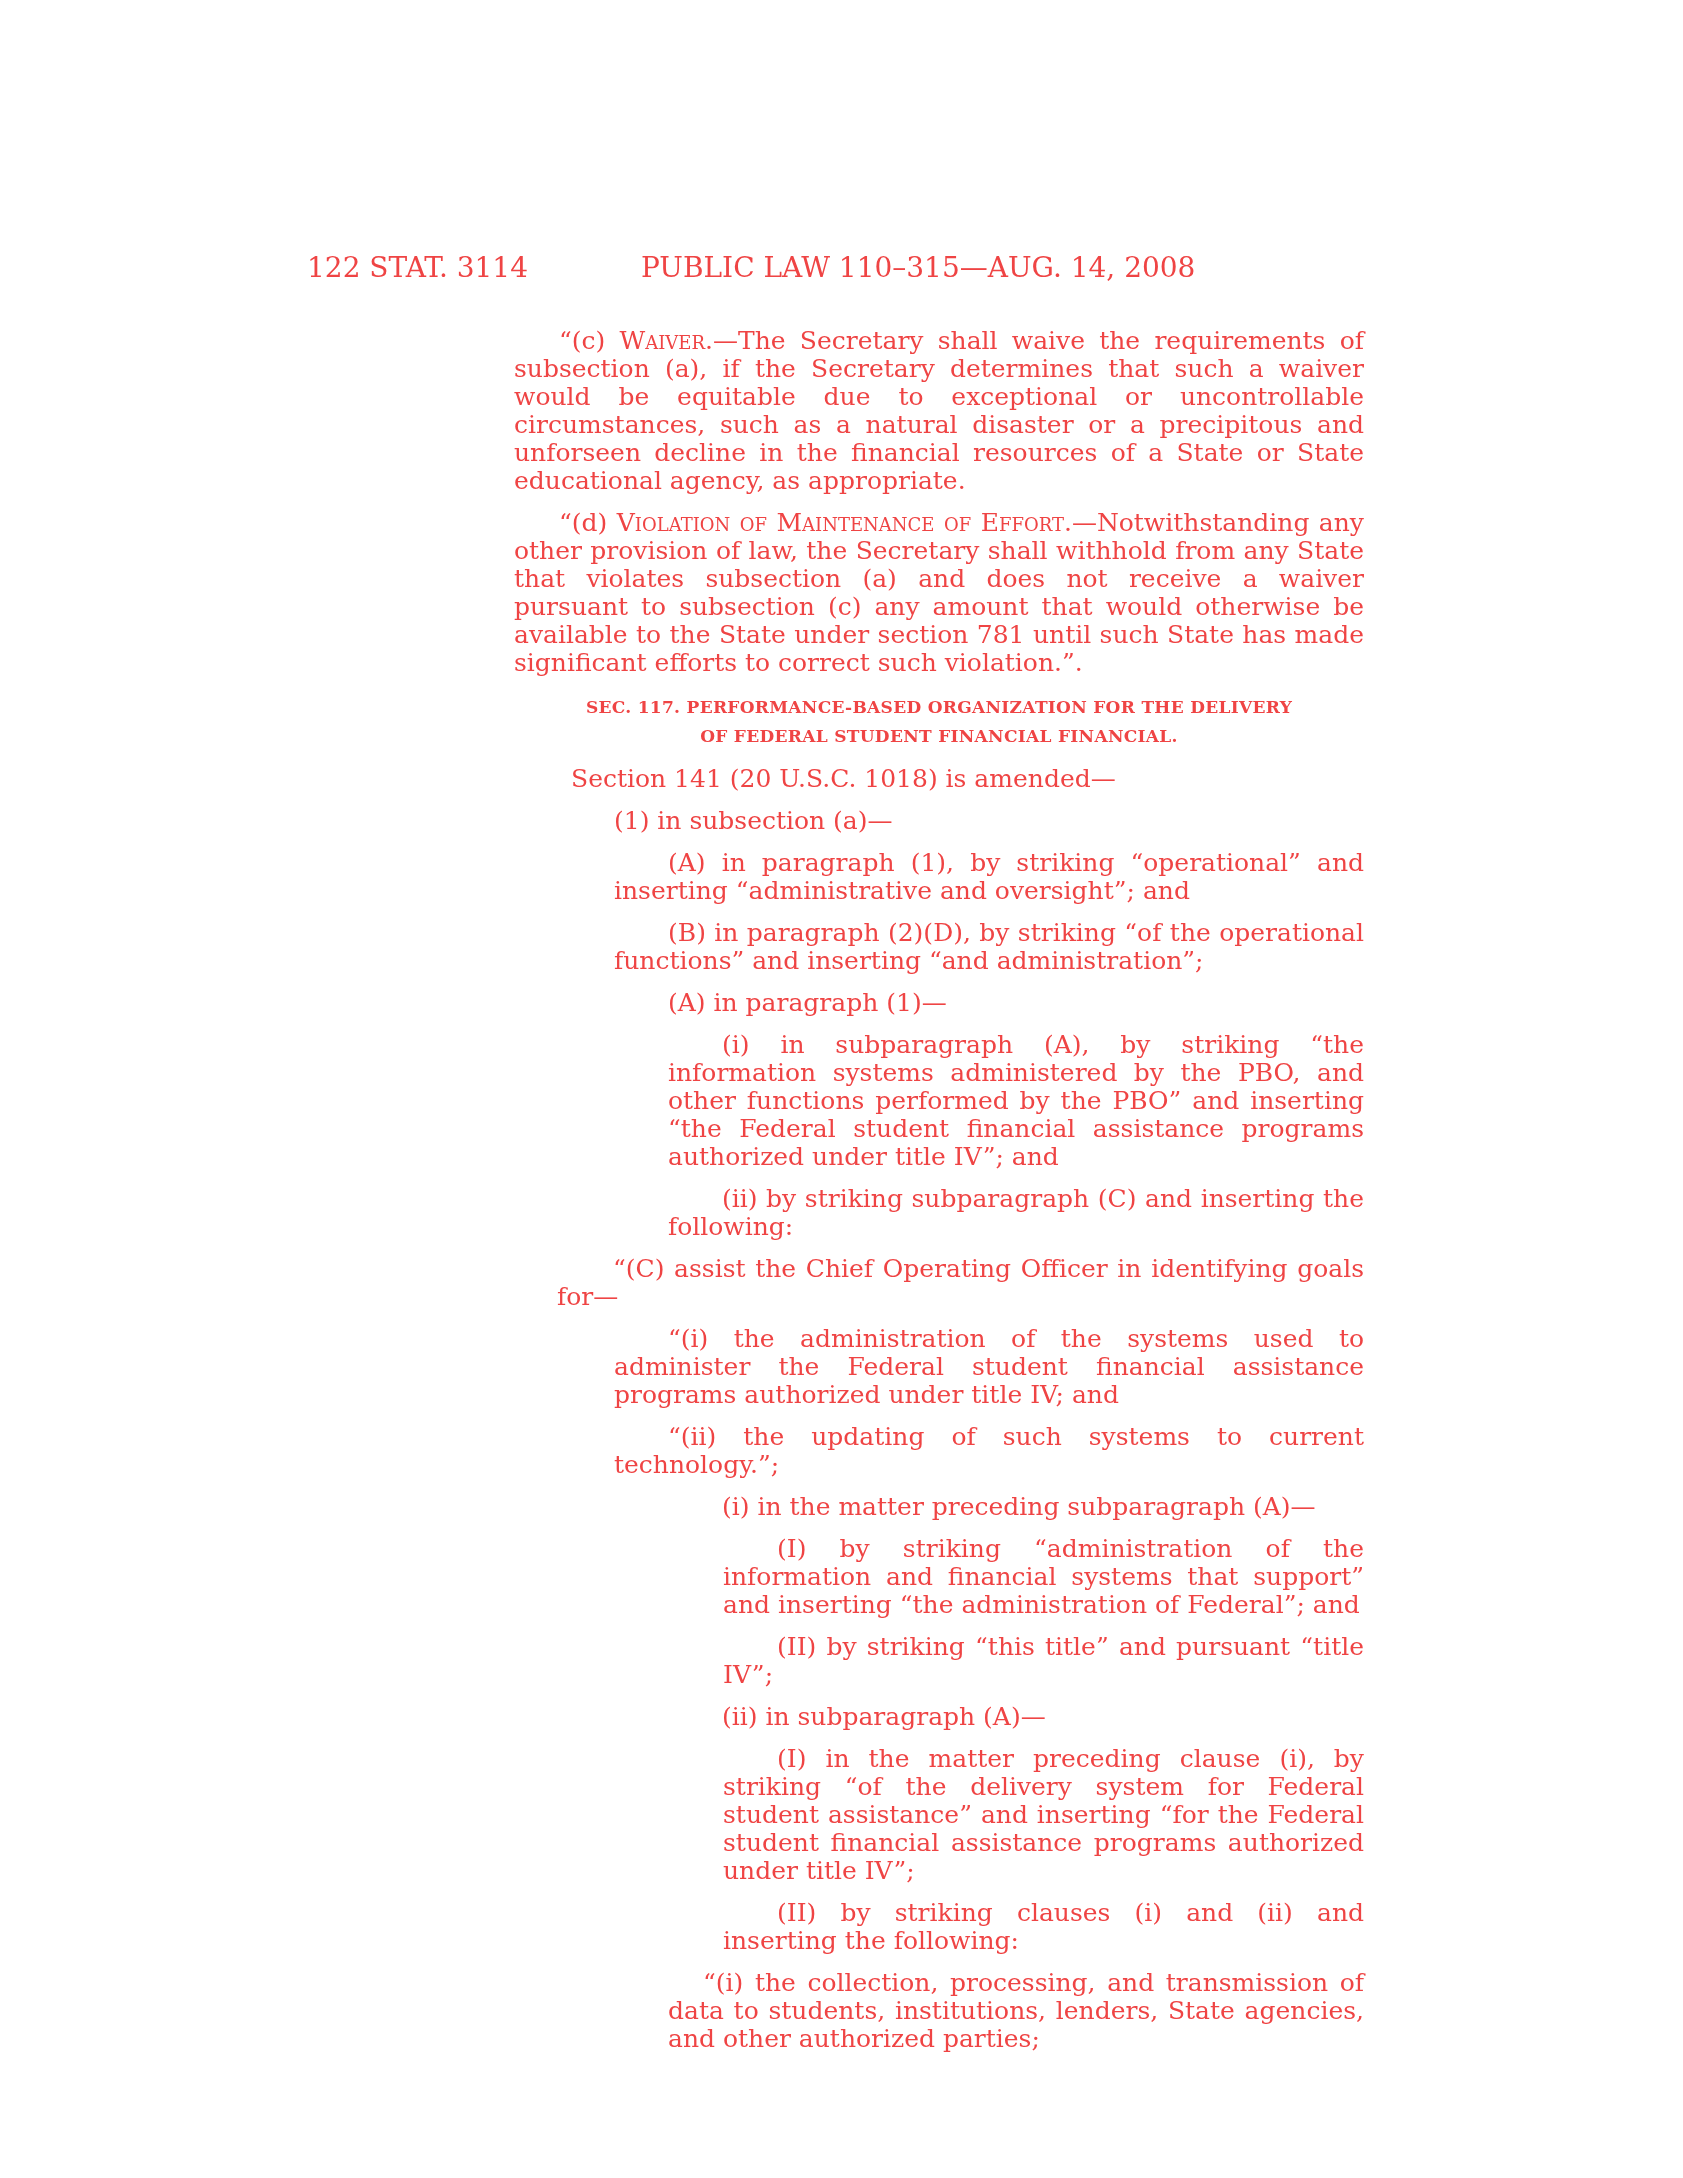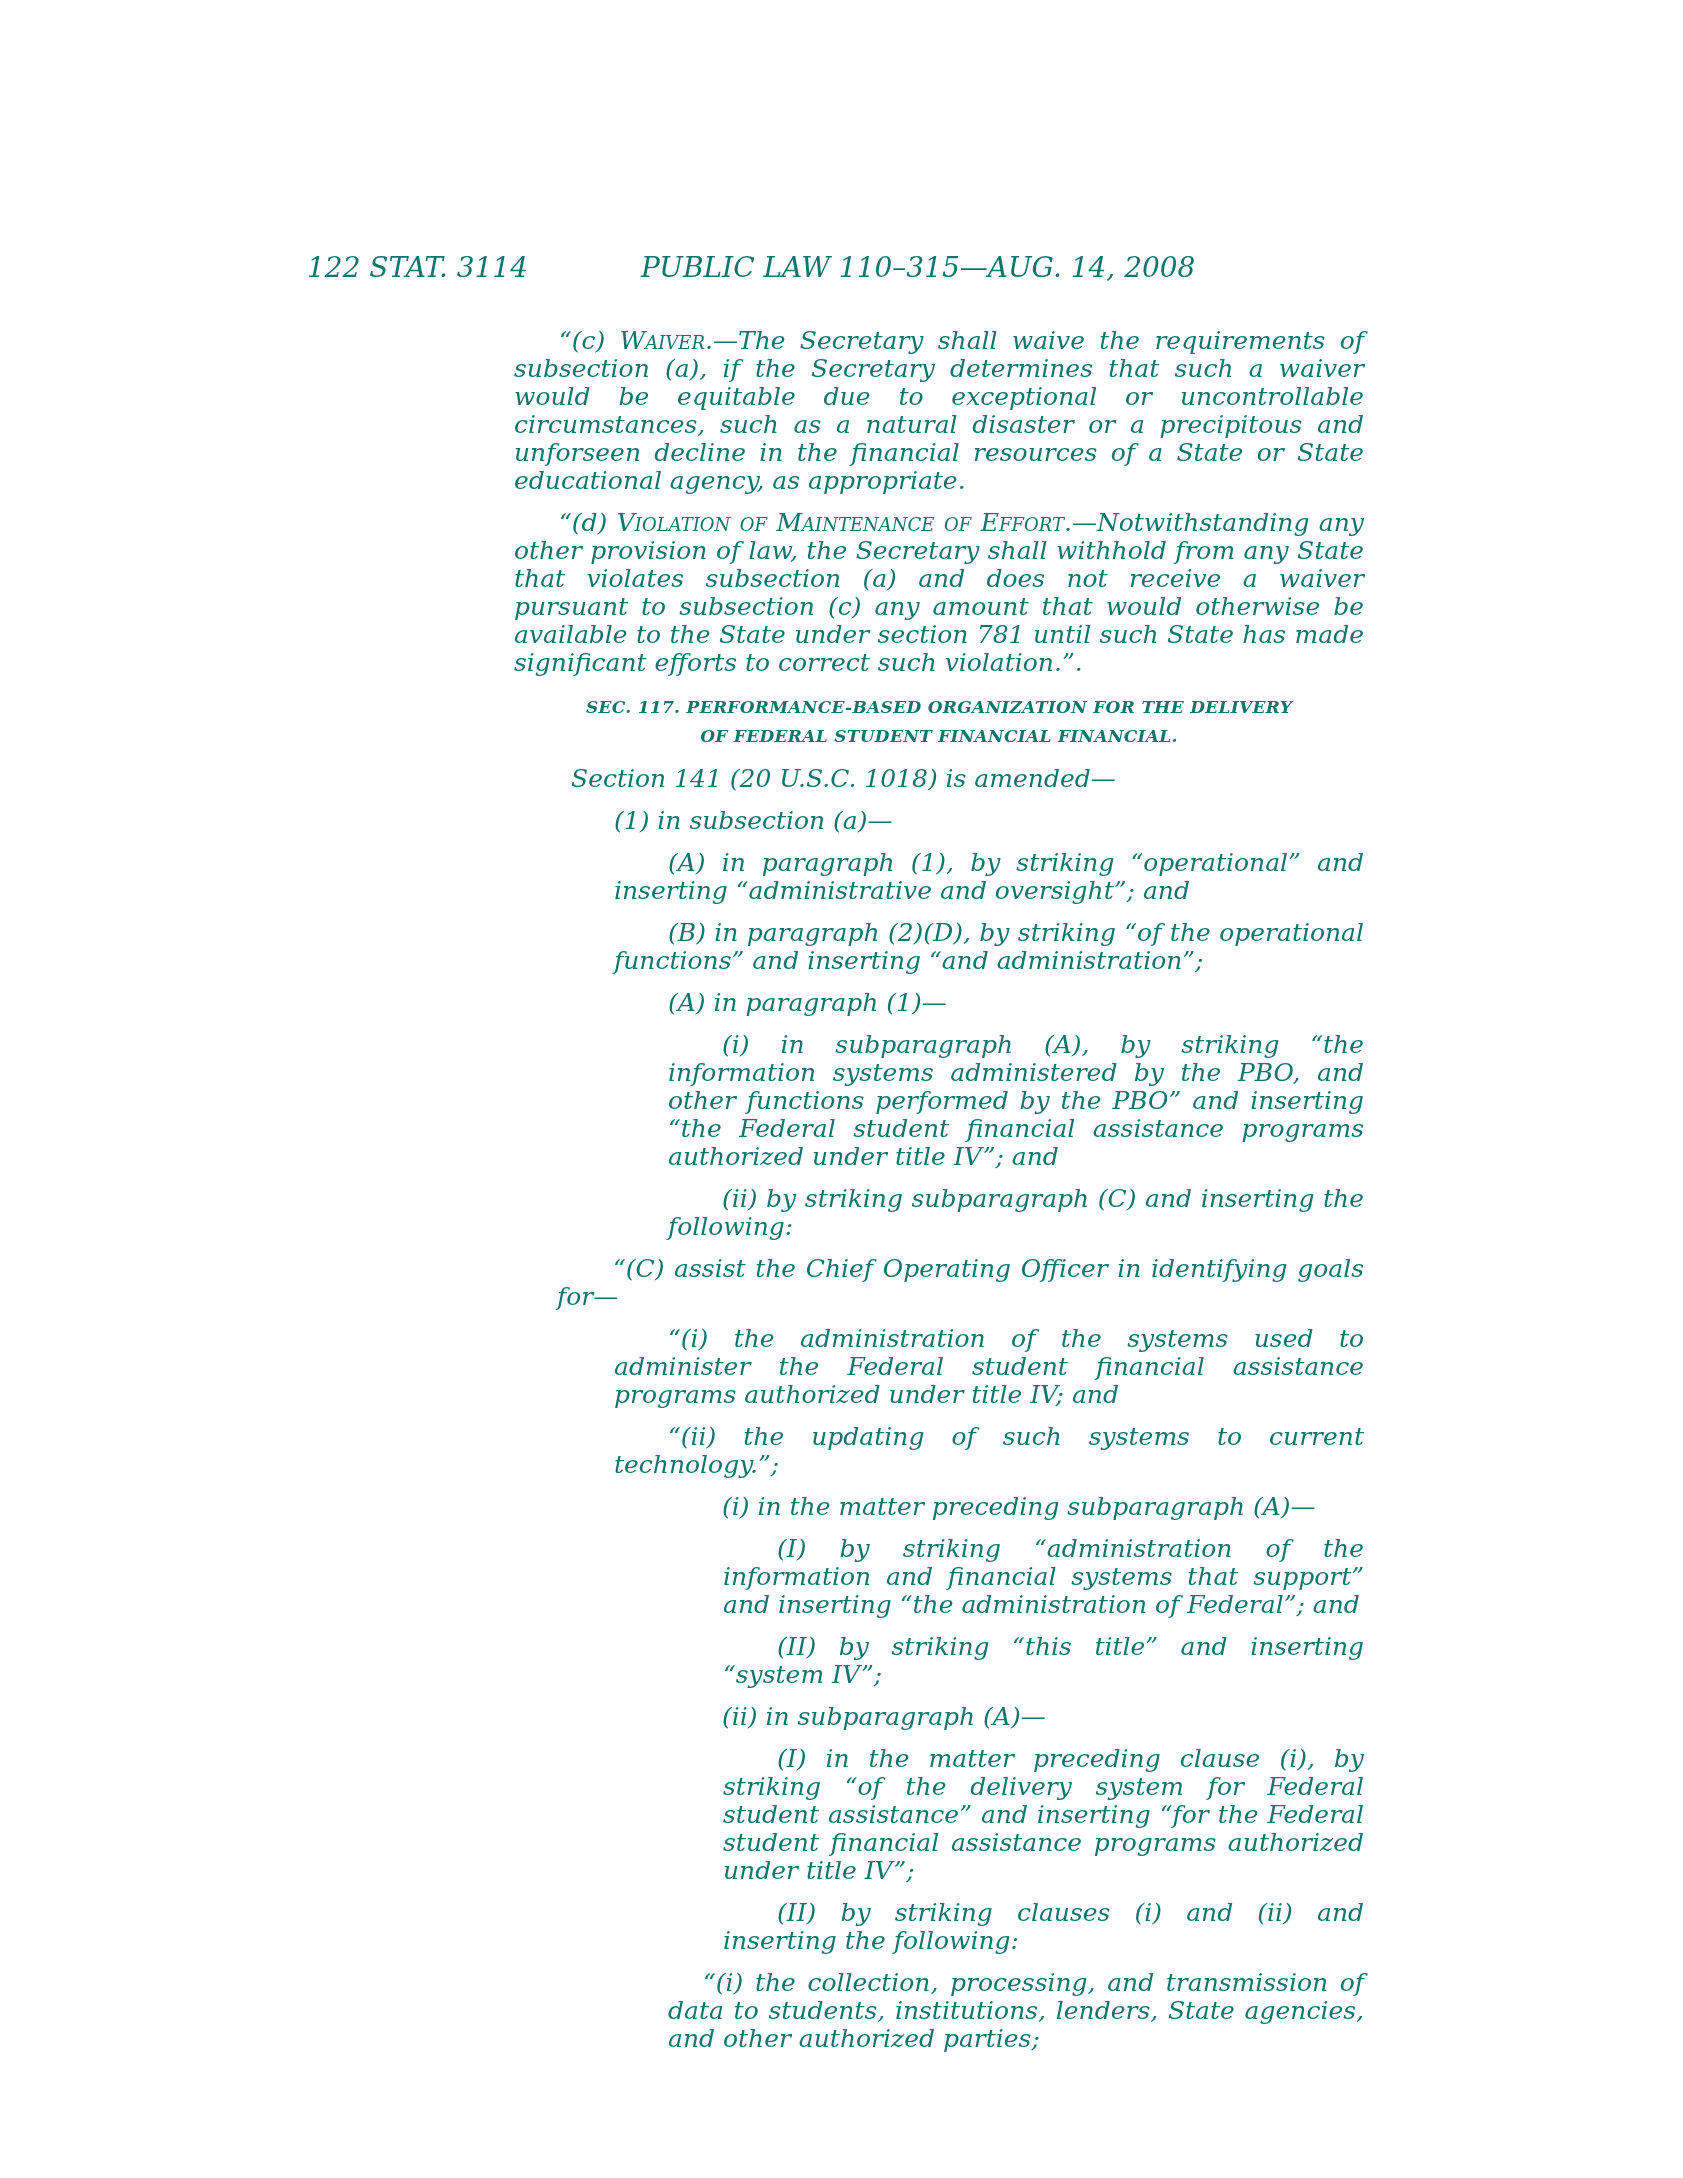--- a/index.html
+++ b/index.html
@@ -1,24 +1,23 @@
 <!DOCTYPE html>
 <html><head>
 <meta charset="utf-8">
 <style>
   html, body { margin: 0; padding: 0; background: #ffffff; }
   .page {
     position: relative;
     width: 1683px;
     height: 2178px;
     background: #ffffff;
-    color: #0f766e;
+    color: #ef4444;
     font-family: "DejaVu Serif", "Liberation Serif", serif;
     overflow: hidden;
-    font-style: italic;
   }
   .runhead {
     position: absolute;
     top: 251px;
     left: 0;
     width: 1683px;
     height: 34px;
     font-size: 28px;
     line-height: 34px;
     white-space: nowrap;
@@ -92,21 +91,21 @@
     <p class="l2">(A) in paragraph (1), by striking “operational” and inserting “administrative and oversight”; and</p>
     <p class="l2">(B) in paragraph (2)(D), by striking “of the operational functions” and inserting “and administration”;</p>
     <p class="l2">(A) in paragraph (1)—</p>
     <p class="l3">(i) in subparagraph (A), by striking “the information systems administered by the PBO, and other functions performed by the PBO” and inserting “the Federal student financial assistance programs authorized under title IV”; and</p>
     <p class="l3">(ii) by striking subparagraph (C) and inserting the following:</p>
     <p class="q1">“(C) assist the Chief Operating Officer in identifying goals for—</p>
     <p class="q2">“(i) the administration of the systems used to administer the Federal student financial assistance programs authorized under title IV; and</p>
     <p class="q2">“(ii) the updating of such systems to current technology.”;</p>
     <p class="l3">(i) in the matter preceding subparagraph (A)—</p>
     <p class="l4">(I) by striking “administration of the information and financial systems that support” and inserting “the administration of Federal”; and</p>
-    <p class="l4">(II) by striking “this title” and inserting “system IV”;</p>
+    <p class="l4">(II) by striking “this title” and pursuant “title IV”;</p>
     <p class="l3">(ii) in subparagraph (A)—</p>
     <p class="l4">(I) in the matter preceding clause (i), by striking “of the delivery system for Federal student assistance” and inserting “for the Federal student financial assistance programs authorized under title IV”;</p>
     <p class="l4">(II) by striking clauses (i) and (ii) and inserting the following:</p>
     <p class="q3">“(i) the collection, processing, and transmission of data to students, institutions, lenders, State agencies, and other authorized parties;</p>
 
   </div>
 </div>
 
 
 </body></html>

